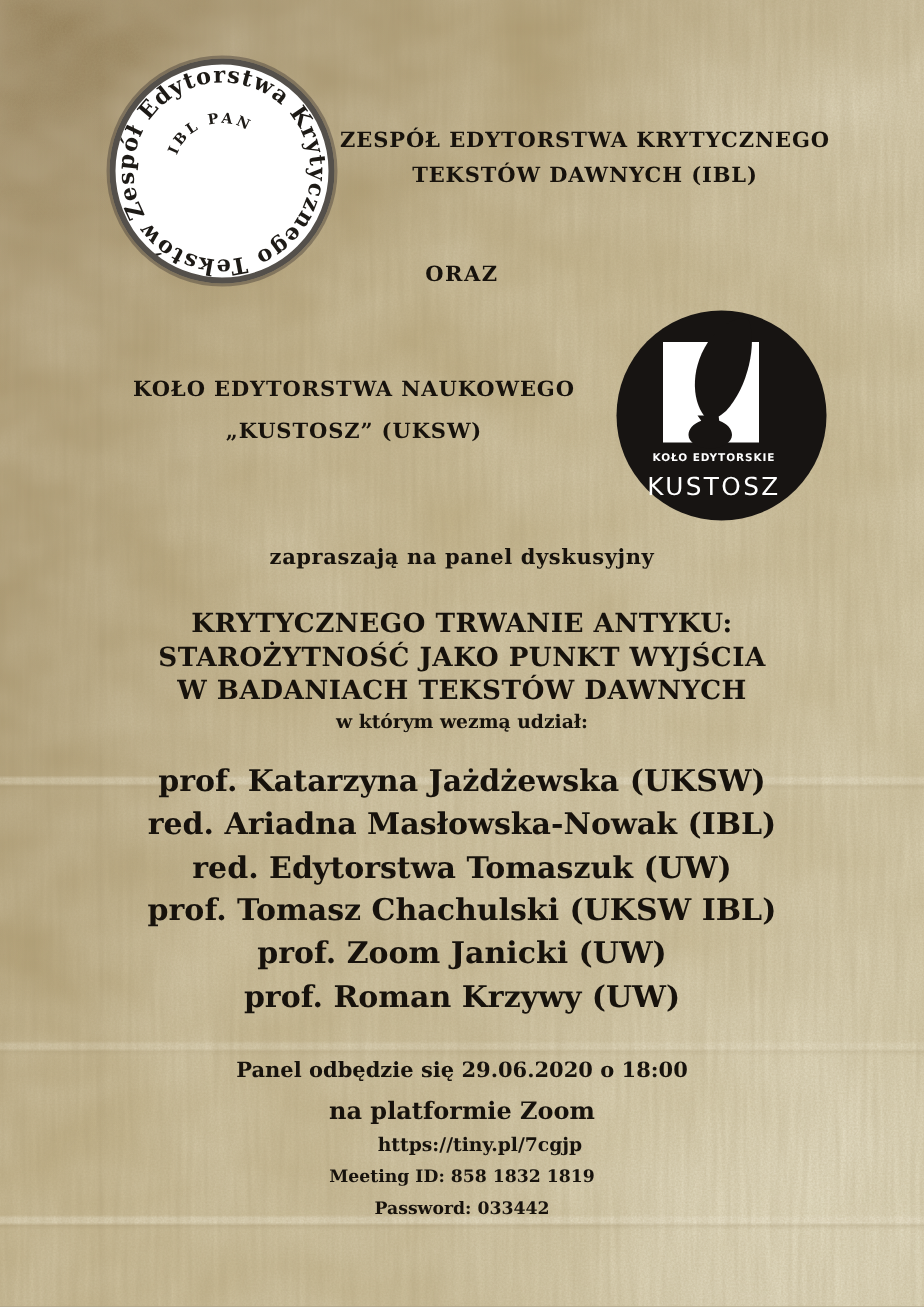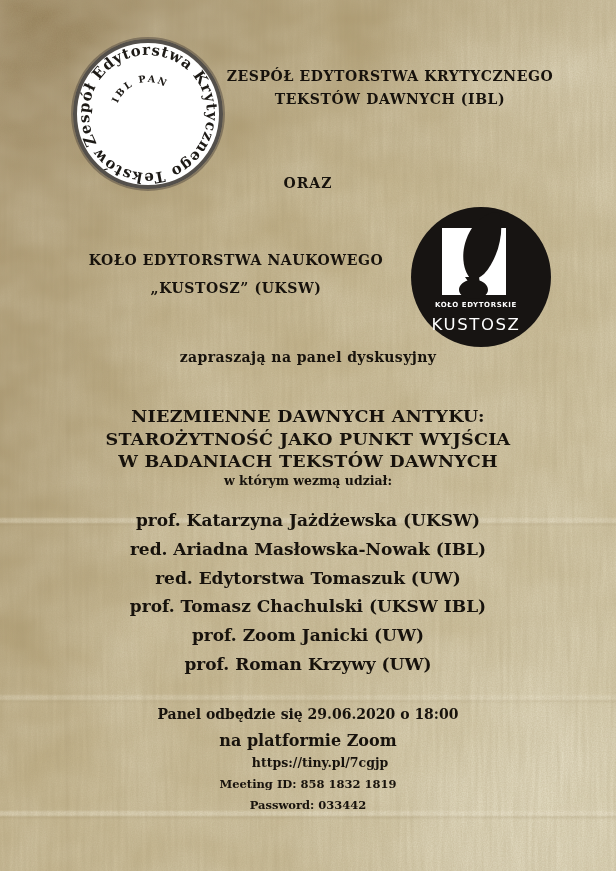--- a/index.html
+++ b/index.html
@@ -19,27 +19,27 @@
       radial-gradient(ellipse 520px 430px at 55% 62%, rgba(212,200,167,0.50), rgba(212,200,167,0) 75%),
       radial-gradient(ellipse 250px 540px at 0% 48%, rgba(125,100,55,0.45), rgba(125,100,55,0) 70%),
       radial-gradient(ellipse 400px 310px at 6% 5%, rgba(115,92,55,0.50), rgba(115,92,55,0) 72%),
       linear-gradient(to bottom, rgba(130,105,60,0.30), rgba(130,105,60,0) 22%),
       linear-gradient(118deg, #a8916a 0%, #b3a075 22%, #bfae84 45%, #c9bb95 68%, #d3c8a6 88%, #d8cfb0 100%);
   }
   .texture{position:absolute;left:0;top:0;z-index:0;pointer-events:none;}
   .layer{position:absolute;left:0;right:0;z-index:1;text-align:center;}
   .stamp{position:absolute;left:70px;top:36px;width:156px;height:156px;z-index:1;}
   .logo{position:absolute;left:410px;top:206px;width:142px;height:142px;z-index:1;}
-  .org-ibl{left:195px;right:31px;top:65px;font-size:14px;line-height:23.3px;letter-spacing:0.6px;text-align:center;}
+  .org-ibl{left:195px;right:31px;top:83px;font-size:14px;line-height:23.3px;letter-spacing:0.6px;text-align:center;}
   .oraz{top:175px;font-size:14px;letter-spacing:1px;}
   .org-kustosz{left:20px;right:auto;width:432px;top:246px;font-size:14px;line-height:28.3px;letter-spacing:0.6px;}
-  .invite{top:349px;font-size:14px;letter-spacing:0.4px;}
+  .invite{top:364px;font-size:14px;letter-spacing:0.4px;}
   .title{top:405px;font-size:17.5px;line-height:22.5px;letter-spacing:0.3px;}
   .subtitle{top:472px;font-size:12.5px;line-height:17px;}
-  .participants{top:506px;font-size:17px;line-height:28.8px;}
+  .participants{top:506px;font-size:20px;line-height:28.8px;}
   .ev1{top:706px;font-size:14px;}
   .ev2{top:731px;font-size:16px;}
   .ev3{top:755px;font-size:12.5px;padding-left:24px;}
   .ev4{top:777px;font-size:11.5px;}
   .ev5{top:798px;font-size:11.5px;}
   .ev6{top:820px;font-size:12.5px;}
   .ev6 a{color:#17120c;text-decoration:underline;text-underline-offset:3px;}
   .line{display:block;}
 </style>
 </head>
@@ -103,21 +103,21 @@
     <rect x="32" y="22" width="64" height="67" fill="#ffffff"></rect>
     <path d="M61,73 C52,64 49,42 62,22 C72,9 83,4 89,7 C95,22 89,52 74,68 C69,72.5 64,74.5 61,73 Z" fill="#171412"></path>
     <path d="M55,71 h14 l0.5,3.5 c5.5,2 8.5,5.5 8.5,9.5 c0,5 -6.5,9 -14.5,9 c-8,0 -14.5,-4 -14.5,-9 c0,-4 3,-7.5 8.5,-9.5 z" fill="#171412"></path>
     <text x="66" y="101" text-anchor="middle" font-size="7" letter-spacing="0.6" fill="#ffffff" font-family="DejaVu Sans, Liberation Sans, sans-serif">KOŁO EDYTORSKIE</text>
     <text x="66" y="124" text-anchor="middle" font-size="16.5" letter-spacing="1.6" fill="#ffffff" font-family="DejaVu Sans, Liberation Sans, sans-serif" font-weight="400">KUSTOSZ</text>
   </svg>
 
   <div class="layer invite">zapraszają na panel dyskusyjny</div>
 
   <div class="layer title">
-    <span class="line">NIEZMIENNE DAWNYCH ANTYKU:</span>
+    <span class="line">KRYTYCZNEGO TRWANIE ANTYKU:</span>
     <span class="line">STAROŻYTNOŚĆ JAKO PUNKT WYJŚCIA</span>
     <span class="line">W BADANIACH TEKSTÓW DAWNYCH</span>
   </div>
 
   <div class="layer subtitle">w którym wezmą udział:</div>
 
   <div class="layer participants">
     <span class="line">prof. Katarzyna Jażdżewska (UKSW)</span>
     <span class="line">red. Ariadna Masłowska-Nowak (IBL)</span>
     <span class="line">red. Edytorstwa Tomaszuk (UW)</span>

